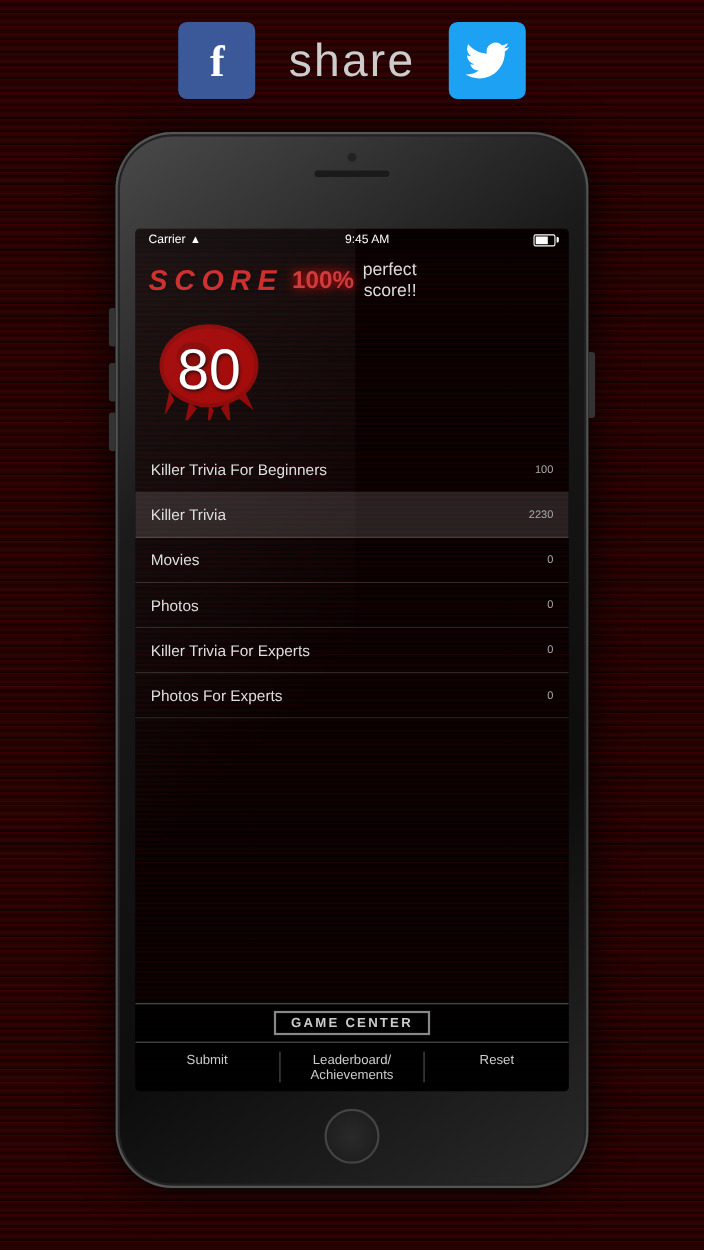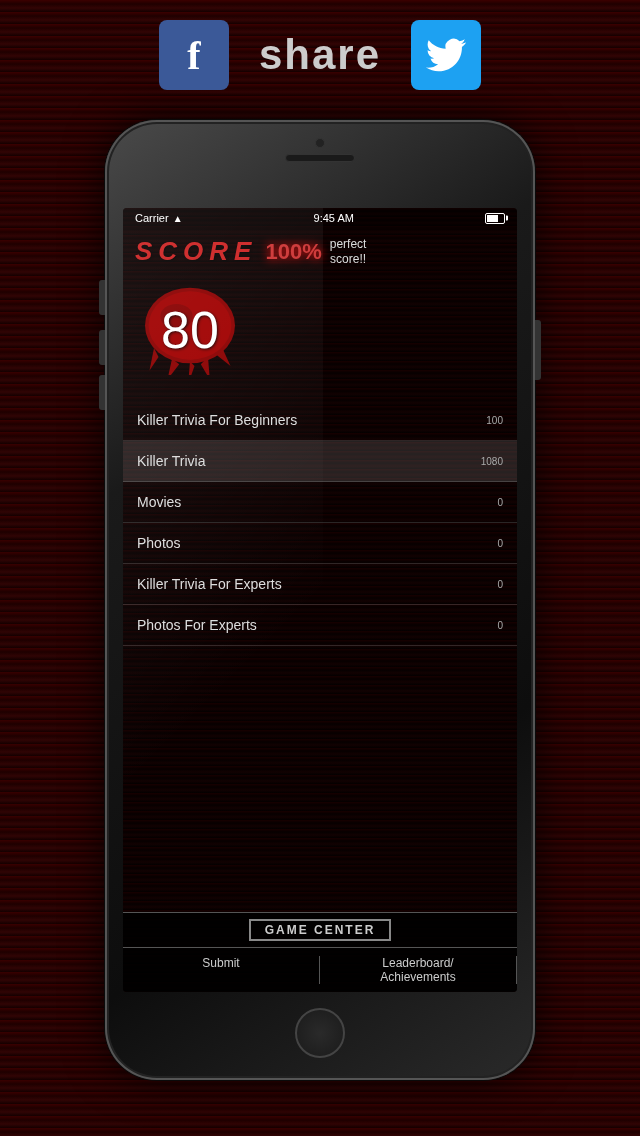--- a/index.html
+++ b/index.html
@@ -53,21 +53,21 @@
     .fb-btn span {
       color: white;
       font-size: 40px;
       font-weight: bold;
       font-family: Georgia, serif;
     }
 
     .share-text {
       color: #ccc;
       font-size: 42px;
-      font-weight: 700;
+      font-weight: 400;
       letter-spacing: 2px;
     }
 
     .twitter-btn {
       width: 70px;
       height: 70px;
       background: #1da1f2;
       border-radius: 8px;
       display: flex;
       align-items: center;
@@ -285,23 +285,23 @@
       margin-left: 8px;
       font-size: 22px;
       font-weight: bold;
       color: #cc3333;
       text-shadow: 0 0 10px #ff0000;
     }
 
     .perfect-score {
       margin-left: 8px;
       color: #ddd;
-      font-size: 12px;
+      font-size: 16px;
       line-height: 1.2;
-      text-align: center;
+      text-align: right;
     }
 
     
     .blood-splat-container {
       position: relative;
       padding: 10px 12px 15px;
       display: flex;
       align-items: center;
     }
 
@@ -472,21 +472,21 @@
         </div>
       </div>
 
       <div class="list-container">
         <div class="list-item">
           <span class="list-item-name">Killer Trivia For Beginners</span>
           <span class="list-item-score">100</span>
         </div>
         <div class="list-item highlighted">
           <span class="list-item-name">Killer Trivia</span>
-          <span class="list-item-score">1080</span>
+          <span class="list-item-score">2230</span>
         </div>
         <div class="list-item">
           <span class="list-item-name">Movies</span>
           <span class="list-item-score">0</span>
         </div>
         <div class="list-item">
           <span class="list-item-name">Photos</span>
           <span class="list-item-score">0</span>
         </div>
         <div class="list-item">
@@ -501,18 +501,19 @@
 
       <div class="game-center-bar">
         <div class="game-center-title">
           <div class="game-center-title-inner">GAME CENTER</div>
         </div>
         <div class="game-center-buttons">
           <div class="gc-btn">Submit</div>
           <div class="gc-btn center">
             <span>Leaderboard/<br>Achievements</span>
           </div>
+          <div class="gc-btn">Reset</div>
         </div>
       </div>
 
     </div>
   </div>
 </div>
 
 </body></html>

